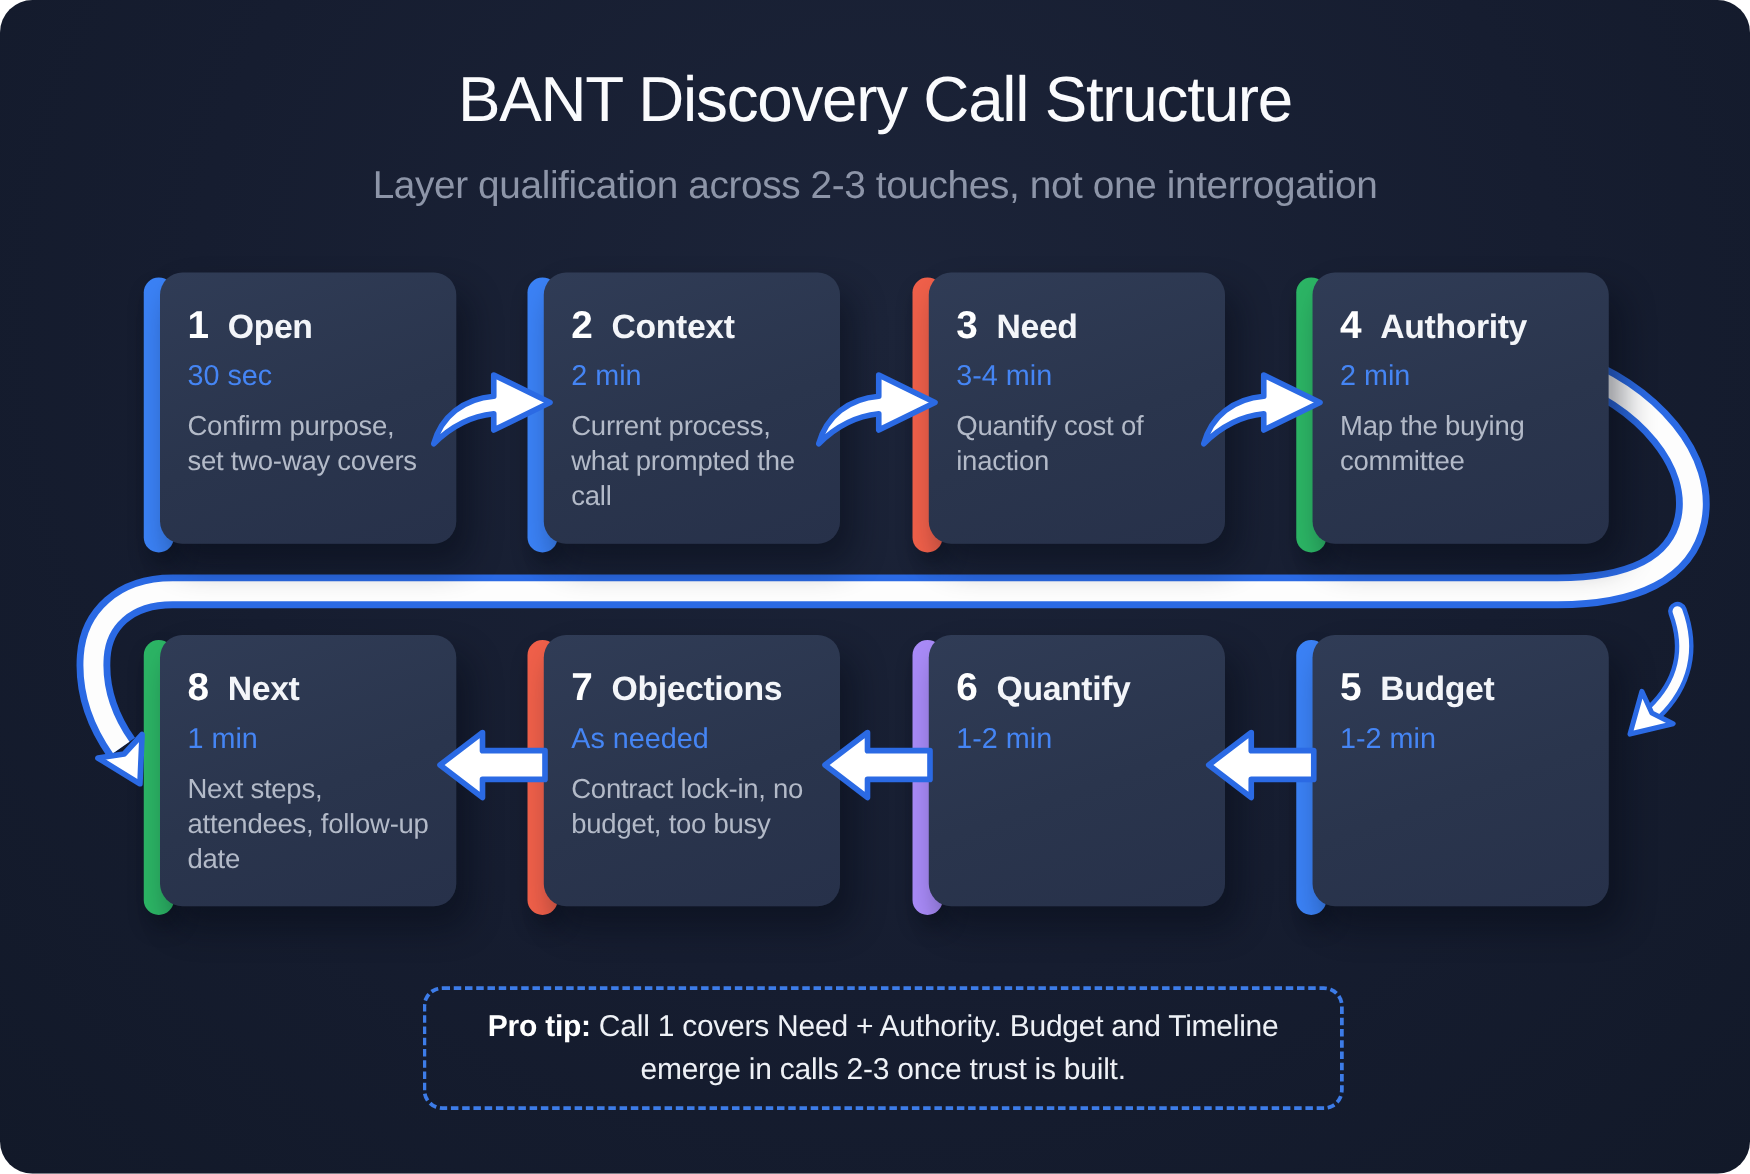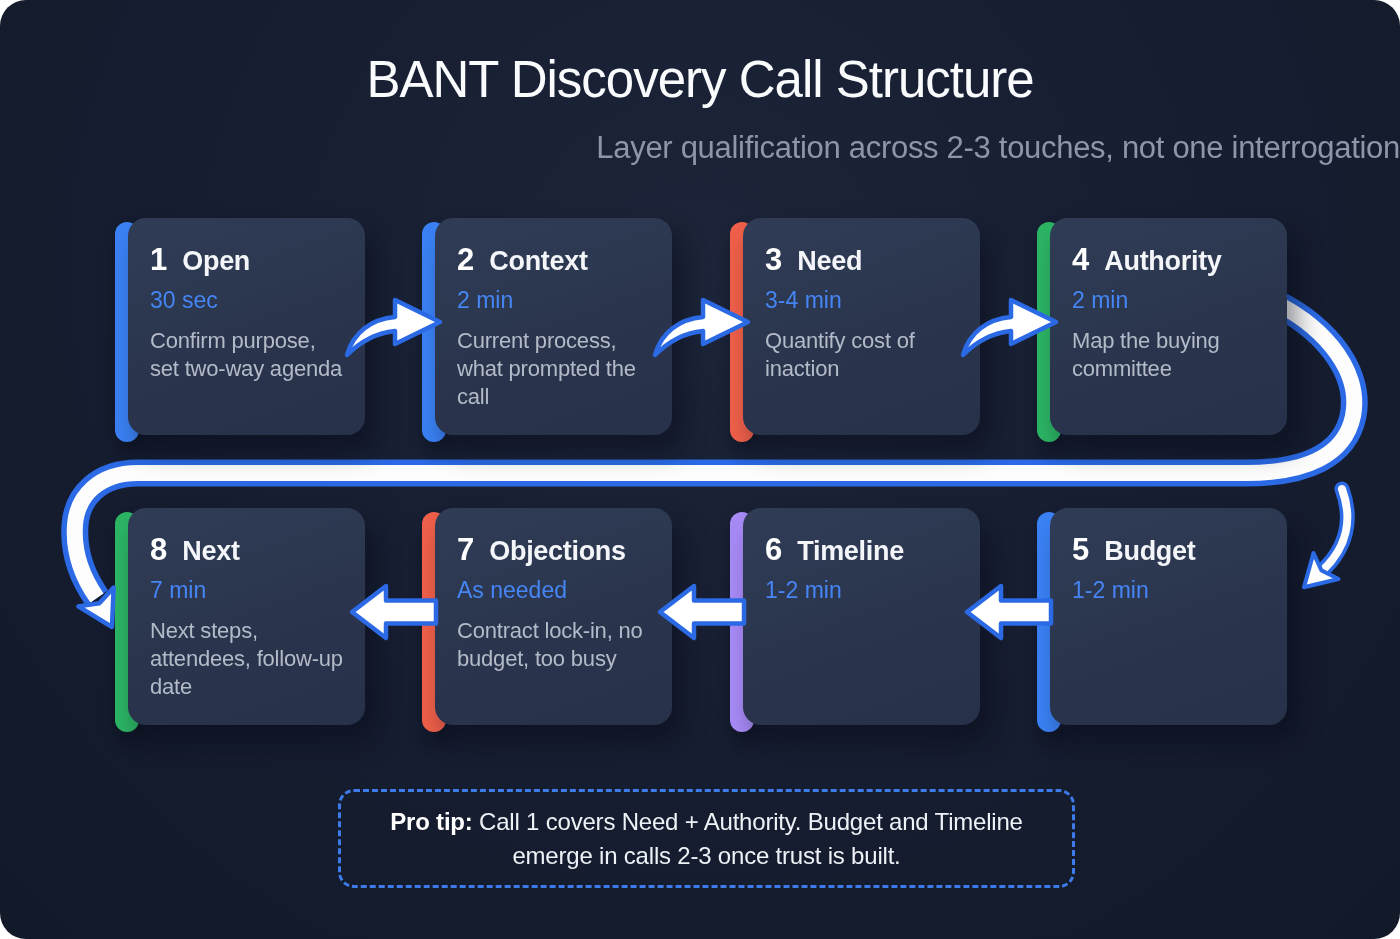--- a/index.html
+++ b/index.html
@@ -6,21 +6,21 @@
   .canvas{
     position:relative;width:1400px;height:939px;overflow:hidden;
     border-radius:26px;
     background:radial-gradient(ellipse at 50% 28%, #1c2439 0%, #161d30 55%, #121929 100%);
   }
   .page-title{
     position:absolute;top:50px;left:0;width:100%;text-align:center;margin:0;
     font-size:51px;font-weight:400;color:#fafbfd;letter-spacing:-1px;
   }
   .page-subtitle{
-    position:absolute;top:130px;left:0;width:100%;text-align:right;margin:0;
+    position:absolute;top:130px;left:0;width:100%;text-align:center;margin:0;
     font-size:31px;font-weight:400;color:#8d95a8;letter-spacing:-0.3px;
   }
   .layer{position:absolute;left:0;top:0;width:1400px;height:939px;pointer-events:none;}
   .layer.under{z-index:1;}
   .layer.over{z-index:3;}
   .card{position:absolute;width:250px;height:217px;z-index:2;}
   .card .bar{
     position:absolute;left:0;top:4px;bottom:-7px;width:24px;border-radius:15px;
     box-shadow:4px 10px 16px rgba(5,9,20,.4);
   }
@@ -63,21 +63,21 @@
   </svg>
 
   <div class="card pos-1">
     <div class="bar" style="background: rgb(59, 130, 246);"></div>
     <div class="body">
       <div class="head">
           <span class="num">1</span>
           <span class="ttl">Open</span>
         </div>
       <div class="dur">30 sec</div>
-      <div class="desc">Confirm purpose, set two-way agenda</div>
+      <div class="desc">Confirm purpose, set two-way covers</div>
     </div>
   </div>
 
   <div class="card pos-2">
     <div class="bar" style="background: rgb(59, 130, 246);"></div>
     <div class="body">
       <div class="head">
           <span class="num">2</span>
           <span class="ttl">Context</span>
         </div>
@@ -119,21 +119,21 @@
         </div>
       <div class="dur">1-2 min</div>
     </div>
   </div>
 
   <div class="card pos-6">
     <div class="bar" style="background: rgb(169, 139, 248);"></div>
     <div class="body">
       <div class="head">
           <span class="num">6</span>
-          <span class="ttl">Timeline</span>
+          <span class="ttl">Quantify</span>
         </div>
       <div class="dur">1-2 min</div>
     </div>
   </div>
 
   <div class="card pos-7">
     <div class="bar" style="background: rgb(240, 96, 74);"></div>
     <div class="body">
       <div class="head">
           <span class="num">7</span>
@@ -144,21 +144,21 @@
     </div>
   </div>
 
   <div class="card pos-8">
     <div class="bar" style="background: rgb(44, 181, 101);"></div>
     <div class="body">
       <div class="head">
           <span class="num">8</span>
           <span class="ttl">Next</span>
         </div>
-      <div class="dur">7 min</div>
+      <div class="dur">1 min</div>
       <div class="desc">Next steps, attendees, follow-up date</div>
     </div>
   </div>
 
   <svg class="layer over" viewBox="0 0 1400 939">
     <defs>
       <path id="swoosh" d="M4,64 C10,42 28,28 52,26 L52,9 L97,31 L52,53 L52,40 C32,42 16,52 4,64 Z"></path>
       <path id="larrow" d="M88,17.5 L38,17.5 L38,3 L4,29 L38,55 L38,40.5 L88,40.5 Z"></path>
       <path id="ahead" d="M0,-20 L34,0 L0,20 L7,0 Z"></path>
     </defs>

